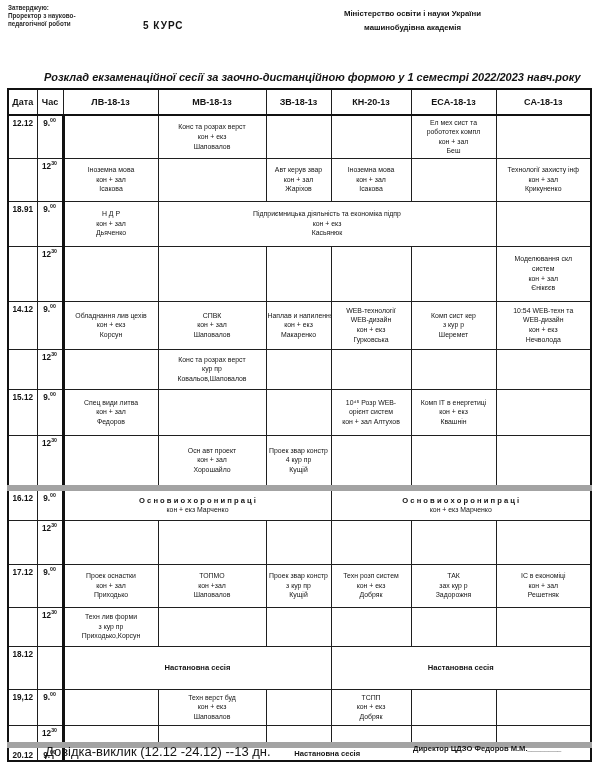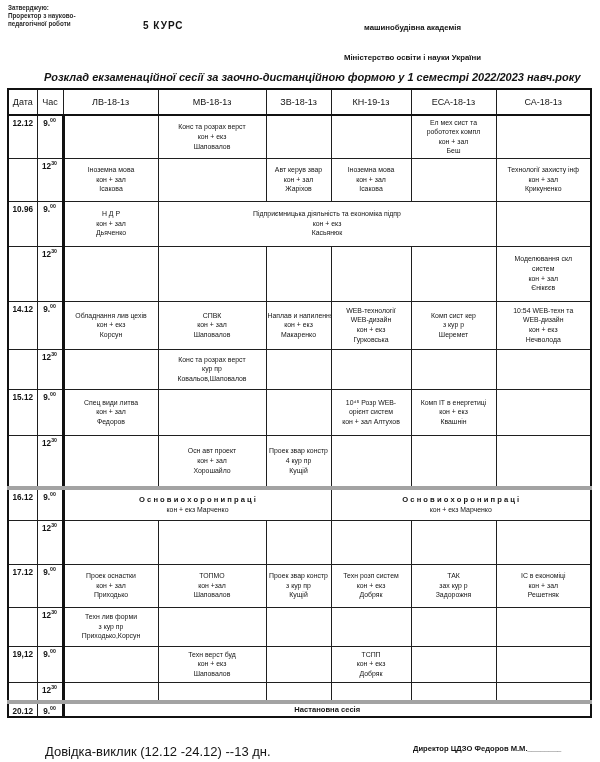--- a/index.html
+++ b/index.html
@@ -4,45 +4,45 @@
 <style>
   html,body{margin:0;padding:0;}
   body{
     width:600px;height:762px;position:relative;background:#ffffff;
     font-family:"Liberation Sans","DejaVu Sans",sans-serif;color:#141414;
     -webkit-font-smoothing:antialiased;
   }
   .abs{position:absolute;}
   .approval{left:8px;top:4px;font-size:6.3px;font-weight:bold;line-height:8px;color:#2b2b2b;}
   .course{left:143px;top:20px;font-size:10px;font-weight:bold;letter-spacing:1px;}
-  .ministry{left:300px;top:9px;width:225px;text-align:center;font-size:7.8px;font-weight:bold;margin-top:44px;}
+  .ministry{left:300px;top:9px;width:225px;text-align:center;font-size:7.8px;font-weight:bold;}
   .academy{left:300px;top:23px;width:225px;text-align:center;font-size:7.8px;font-weight:bold;line-height:10px;}
   .doc-title{left:44px;top:71px;font-size:11px;font-weight:bold;font-style:italic;}
 
   table.sched{
     position:absolute;left:7px;top:88px;width:583px;
     border-collapse:collapse;table-layout:fixed;
     border:2px solid #111;
   }
   .sched th,.sched td{border:1px solid #1f1f1f;padding:0;overflow:hidden;}
   .sched th{
-    font-size:9px;font-weight:normal;text-align:center;vertical-align:middle;
+    font-size:9px;font-weight:bold;text-align:center;vertical-align:middle;
     height:24px;border-bottom:2px solid #111;
   }
   td.c-date,td.c-time{
     font-size:8.2px;font-weight:bold;text-align:center;vertical-align:top;padding-top:3px;margin-left:32px;
   }
   td.c-time sup{font-size:5.2px;vertical-align:super;line-height:0;}
   td.c-subj{
     font-size:6.9px;text-align:center;vertical-align:middle;line-height:9.6px;padding:1px 1px;
   }
   td.c-subj .ln{white-space:nowrap;}
   td.c-subj.b1 .ln:first-child{font-weight:bold;font-size:7.6px;}
   td.bl-thick{border-left:3px solid #111;}
-  tr.thick-top td{border-top:4px solid #a3a3a3;}
+  tr.thick-top td{border-top:6px solid #a3a3a3;}
 
   .footer-left{left:45px;top:744px;font-size:13px;font-weight:normal;}
   .footer-right{left:413px;top:744px;font-size:7.6px;font-weight:bold;}
 </style>
 </head>
 <body>
 
 <div class="abs approval">
   <div>Затверджую:</div>
   <div>Проректор з науково-</div>
@@ -70,21 +70,21 @@
       <col style="width: 85px;">
       <col style="width: 95px;">
     </colgroup>
   <thead>
       <tr>
         <th>Дата</th>
         <th>Час</th>
         <th class="bl-thick">ЛВ-18-1з</th>
         <th>МВ-18-1з</th>
         <th>ЗВ-18-1з</th>
-        <th>КН-19-1з</th>
+        <th>КН-20-1з</th>
         <th>ЕСА-18-1з</th>
         <th>СА-18-1з</th>
       </tr>
     </thead>
   <tbody>
       <tr style="height: 43px;">
         <td class="c-date">12.12</td>
         <td class="c-time">9.<sup>00</sup></td>
         <td class="c-subj bl-thick"></td>
         <td class="c-subj">
@@ -122,21 +122,21 @@
           <div class="ln">Ісакова</div>
         </td>
         <td class="c-subj"></td>
         <td class="c-subj">
           <div class="ln">Технології захисту інф</div>
           <div class="ln">кон + зал</div>
           <div class="ln">Крикуненко</div>
         </td>
       </tr>
       <tr style="height: 45px;">
-        <td class="c-date">10.96</td>
+        <td class="c-date">18.91</td>
         <td class="c-time">9.<sup>00</sup></td>
         <td class="c-subj bl-thick">
           <div class="ln">Н Д Р</div>
           <div class="ln">кон + зал</div>
           <div class="ln">Дьяченко</div>
         </td>
         <td class="c-subj" colspan="4">
           <div class="ln">Підприємницька  діяльність та економіка  підпр</div>
           <div class="ln">кон + екз</div>
           <div class="ln">Касьянюк</div>
@@ -311,20 +311,30 @@
           <div class="ln">Техн лив форми</div>
           <div class="ln">з  кур пр</div>
           <div class="ln">Приходько,Корсун</div>
         </td>
         <td class="c-subj"></td>
         <td class="c-subj"></td>
         <td class="c-subj"></td>
         <td class="c-subj"></td>
         <td class="c-subj"></td>
       </tr>
+      <tr style="height: 43px;">
+        <td class="c-date">18.12</td>
+        <td class="c-time"></td>
+        <td class="c-subj b1 bl-thick" colspan="3">
+          <div class="ln">Настановна  сесія</div>
+        </td>
+        <td class="c-subj b1" colspan="3">
+          <div class="ln">Настановна  сесія</div>
+        </td>
+      </tr>
       <tr style="height: 36px;">
         <td class="c-date">19,12</td>
         <td class="c-time">9.<sup>00</sup></td>
         <td class="c-subj bl-thick"></td>
         <td class="c-subj">
           <div class="ln">Техн верст буд</div>
           <div class="ln">кон  + екз</div>
           <div class="ln">Шаповалов</div>
         </td>
         <td class="c-subj"></td>

